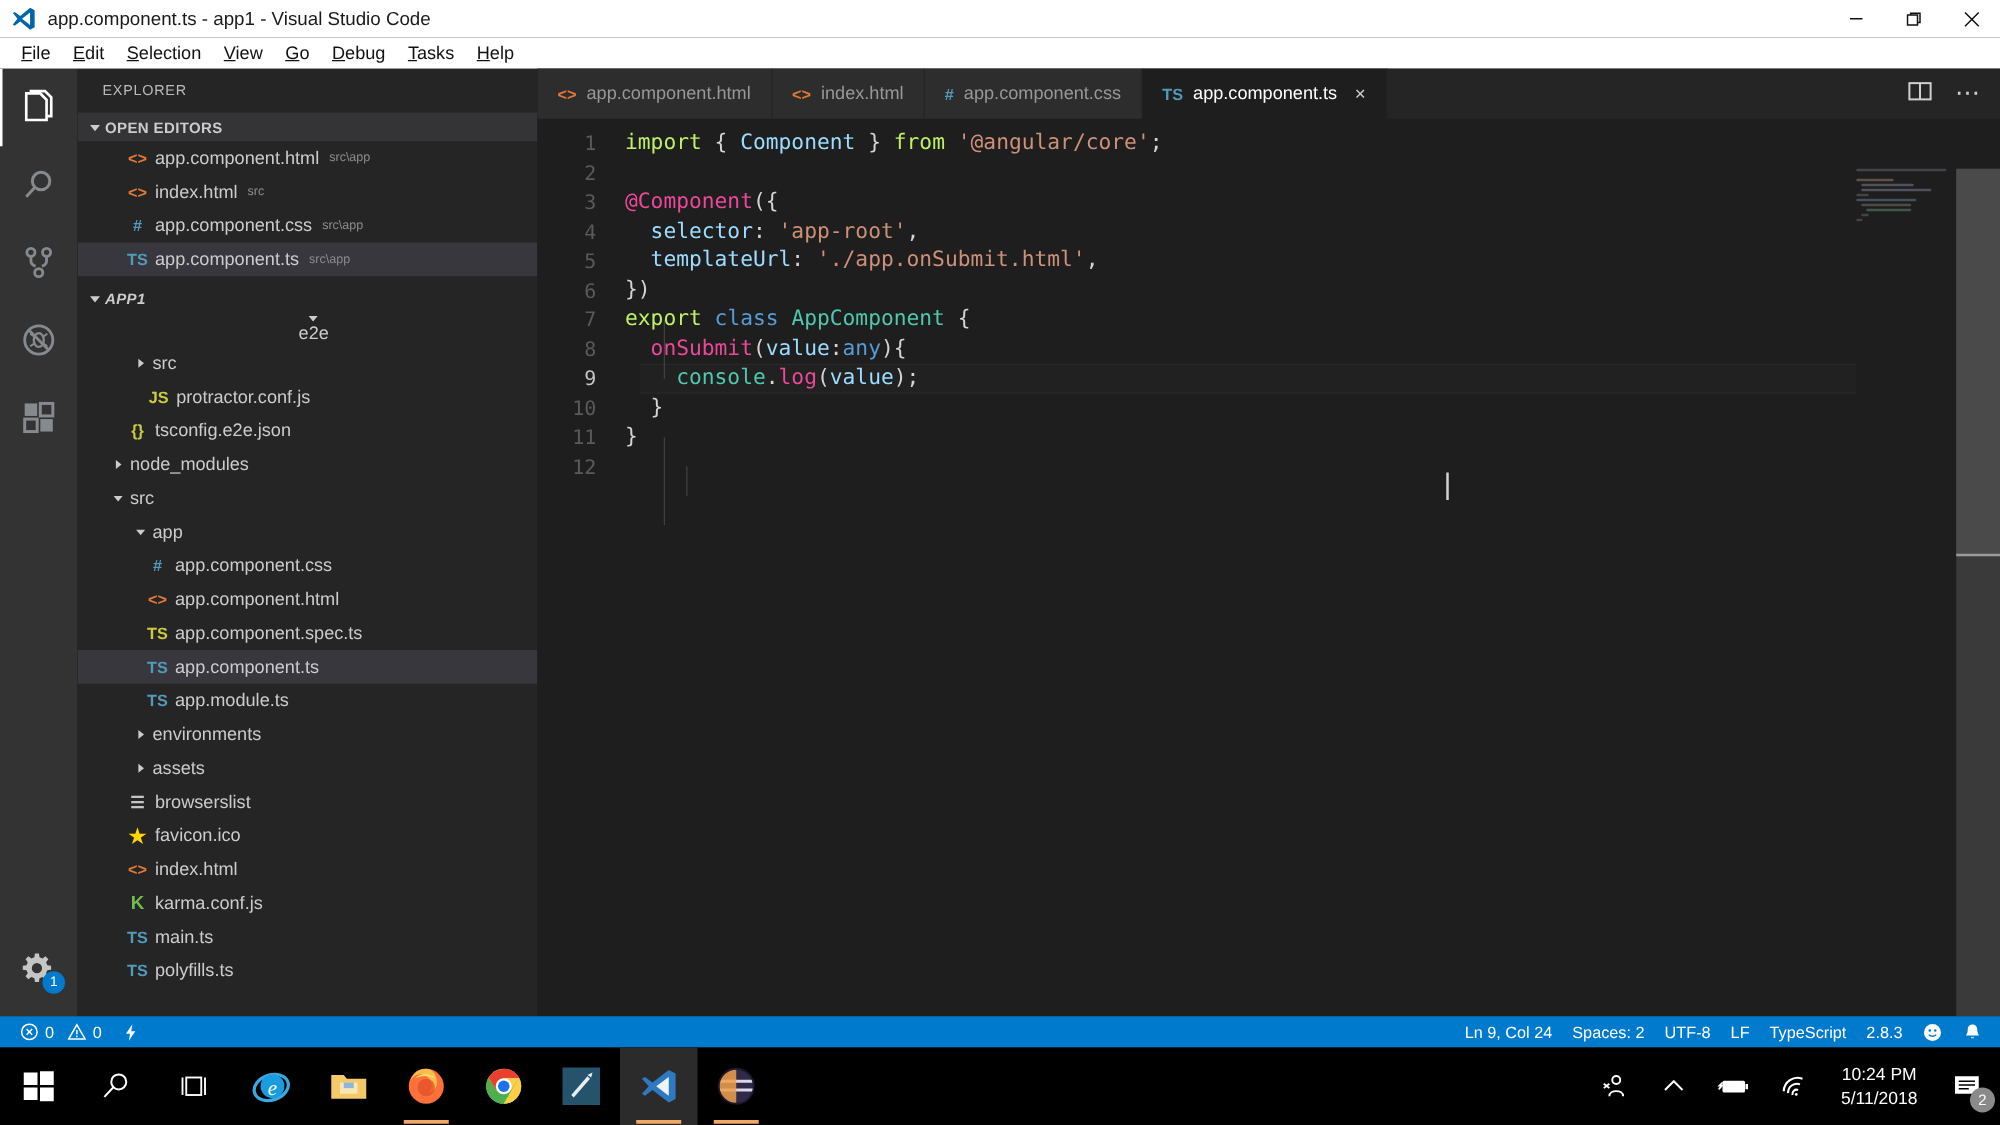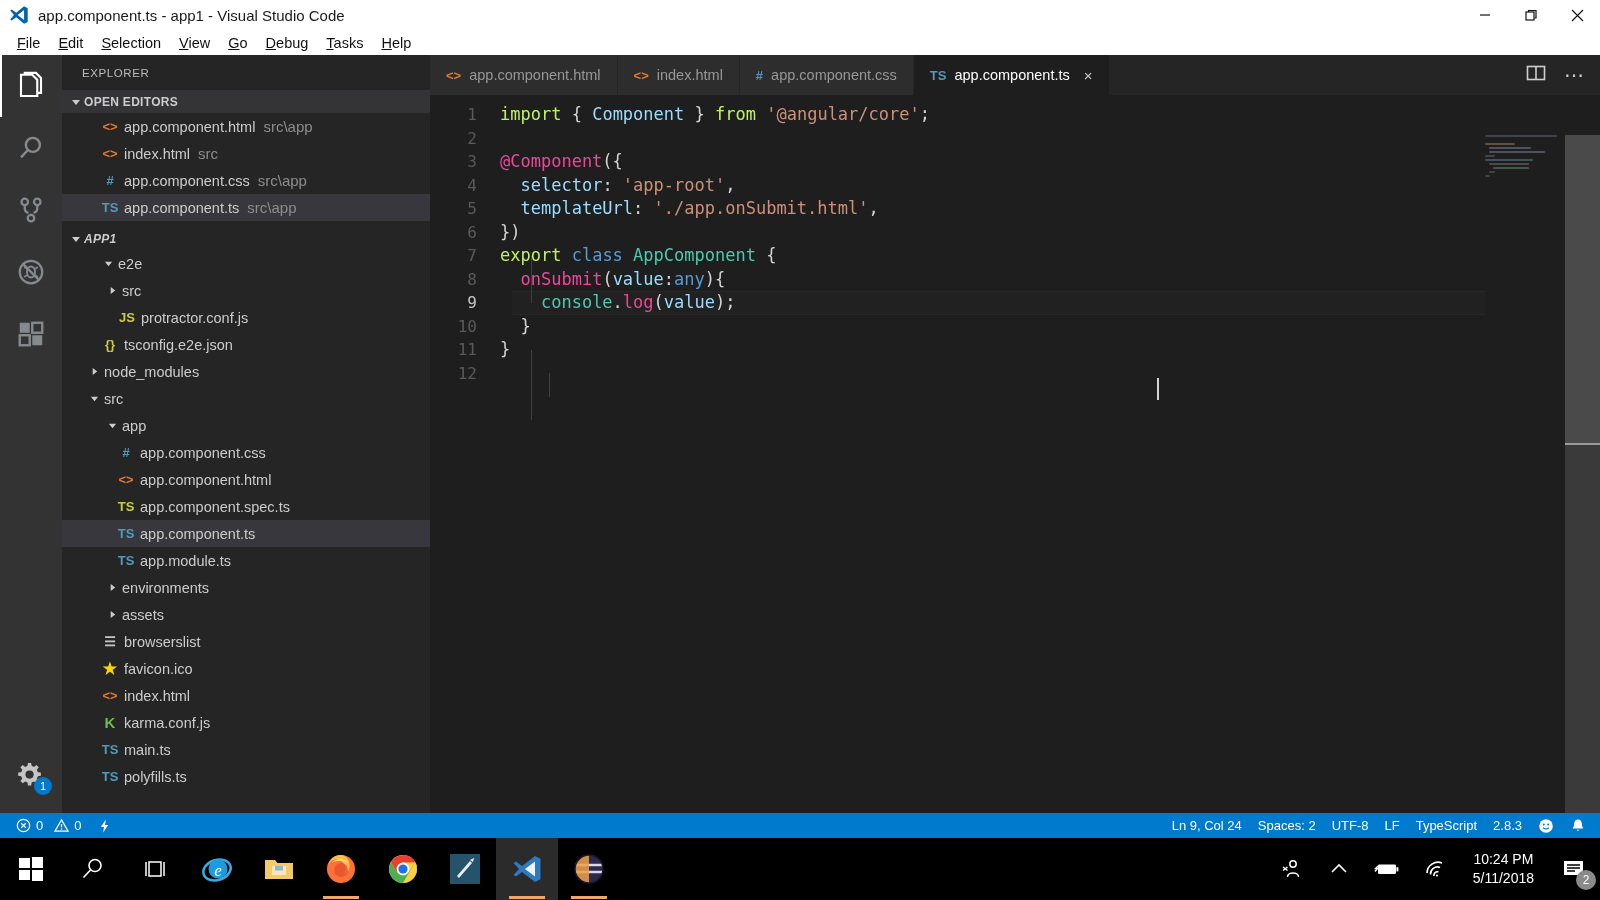--- a/index.html
+++ b/index.html
@@ -79,21 +79,21 @@
     height: 27px; display: flex; align-items: center; font-size: 14.5px;
     color: #cccccc; white-space: nowrap; position: relative;
   }
   .row.selected { background: #37373d; }
   .row .ficon {
     width: 24px; display: flex; align-items: center; justify-content: center;
     font-size: 13px; font-weight: bold; flex: none;
     font-family: "Liberation Sans", sans-serif;
   }
   .row .fname { margin-left: 2px; }
-  .row .fpath { margin-left: 8px; font-size: 15px; color: #8d8d8d; }
+  .row .fpath { margin-left: 8px; font-size: 10px; color: #8d8d8d; }
   .row .arrow { width: 16px; display:flex; align-items:center; justify-content:center; color:#cccccc; flex:none; }
 
   .ts-blue { color: #519aba; }
   .ts-test { color: #cbcb41; }
   .html-orange { color: #e37933; }
   .css-blue { color: #519aba; }
   .js-yellow { color: #cbcb41; }
   .json-yellow { color: #cbcb41; }
   .star-yellow { color: #ffd700; }
   .karma-green { color: #6fbd4e; }
@@ -331,21 +331,21 @@
 
     <div class="section-header" style="margin-top:6px;font-style:italic;">
       <span class="twisty">
         <svg width="10" height="10" viewBox="0 0 10 10">
             <path d="M1 3 L9 3 L5 8 Z" fill="currentColor"></path>
           </svg>
       </span>
       <span>APP1</span>
     </div>
 
-    <div class="row" style="padding-left:38px;">
+    <div class="row" style="padding-left:8px;flex-direction:column;">
       <span class="arrow">
         <svg width="9" height="9" viewBox="0 0 10 10">
             <path d="M1 3 L9 3 L5 8 Z" fill="currentColor"></path>
           </svg>
       </span>
       <span class="fname">e2e</span>
     </div>
     <div class="row" style="padding-left:42px;">
       <span class="arrow">
         <svg width="9" height="9" viewBox="0 0 10 10">

